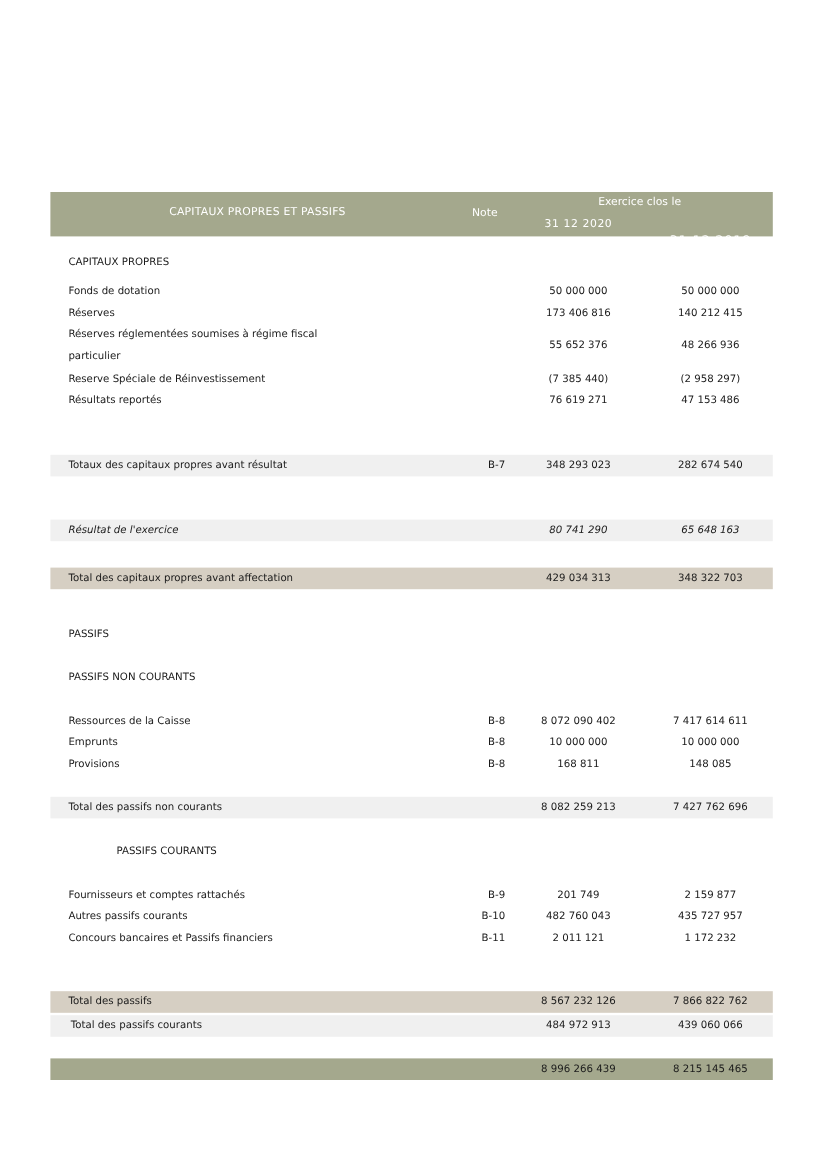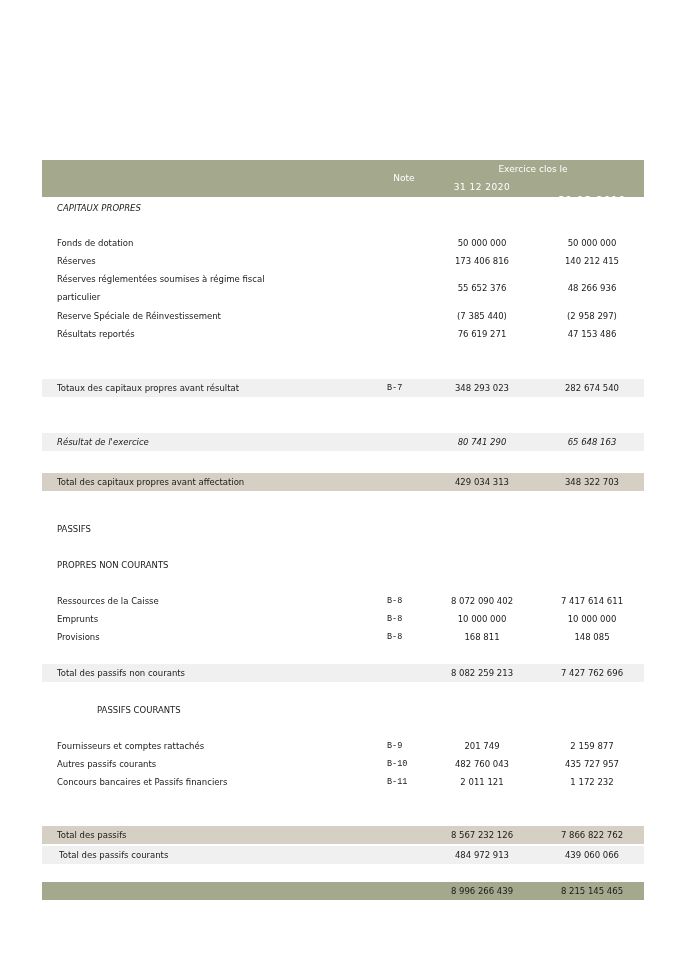--- a/index.html
+++ b/index.html
@@ -7,42 +7,43 @@
          font-family: "DejaVu Sans", sans-serif; color: #1a1a1a; }
   .table { position: absolute; left: 42px; top: 160px; width: 602px; }
   .hdr { position: absolute; left: 0; top: 0; width: 602px; height: 37px; background: #a4a88d; color: #ffffff; }
   .hdr .title { position: absolute; left: 0; width: 345px; top: 12px; text-align: center; font-size: 9px; letter-spacing: 0.2px; }
   .hdr .note { position: absolute; left: 345px; width: 34px; top: 13px; text-align: center; font-size: 9px; }
   .hdr .period { position: absolute; left: 380px; width: 222px; top: 4px; text-align: center; font-size: 9px; }
   .hdr .y1 { position: absolute; left: 396px; width: 88px; top: 22px; text-align: center; font-size: 9px; letter-spacing: 0.5px; }
   .hdr .y2 { position: absolute; left: 506px; width: 88px; top: 22px; text-align: center; font-size: 11px; letter-spacing: 0.5px; margin-top: 12px; }
   .row { position: absolute; left: 0; width: 602px; height: 18px; font-size: 8.5px; }
   .row .lbl { position: absolute; left: 15px; top: 4px; white-space: nowrap; }
-  .row .nt { position: absolute; left: 345px; width: 34px; top: 4px; text-align: left; font-family: Liberation Mono, monospace; }
+  .row .nt { position: absolute; left: 345px; width: 34px; top: 4px; text-align: right; }
   .row .v1 { position: absolute; left: 396px; width: 88px; top: 4px; text-align: center; }
   .row .v2 { position: absolute; left: 506px; width: 88px; top: 4px; text-align: center; }
   .gray { background: #f0f0f0; }
   .tan { background: #d6cfc3; }
   .olive { background: #a4a88d; }
   .section { position: absolute; left: 15px; font-size: 8.5px; font-weight: normal; }
   .grand .lbl { left: 0; width: 345px; text-align: center; }
 </style>
 </head>
 <body>
 
 <div class="table">
 
   <div class="hdr">
+    <span class="title">CAPITAUX PROPRES ET PASSIFS</span>
     <span class="note">Note</span>
     <span class="period">Exercice clos le</span>
     <span class="y1">31 12 2020</span>
     <span class="y2">31 12 2019</span>
   </div>
 
-  <div class="section" style="top:43px;font-style:italic;">CAPITAUX PROPRES</div>
+  <div class="section" style="top:54px;">CAPITAUX PROPRES</div>
 
   <div class="row" style="top:74px;">
     <span class="lbl">Fonds de dotation</span>
     <span class="v1">50 000 000</span>
     <span class="v2">50 000 000</span>
   </div>
   <div class="row" style="top:92px;">
     <span class="lbl">Réserves</span>
     <span class="v1">173 406 816</span>
     <span class="v2">140 212 415</span>
@@ -77,21 +78,21 @@
     <span class="v2">65 648 163</span>
   </div>
 
   <div class="row tan" style="top:313px;">
     <span class="lbl">Total des capitaux propres avant affectation</span>
     <span class="v1">429 034 313</span>
     <span class="v2">348 322 703</span>
   </div>
 
   <div class="section" style="top:364px;">PASSIFS</div>
-  <div class="section" style="top:400px;">PROPRES NON COURANTS</div>
+  <div class="section" style="top:400px;">PASSIFS NON COURANTS</div>
 
   <div class="row" style="top:432px;">
     <span class="lbl">Ressources de la Caisse</span>
     <span class="nt">B-8</span>
     <span class="v1">8 072 090 402</span>
     <span class="v2">7 417 614 611</span>
   </div>
   <div class="row" style="top:450px;">
     <span class="lbl">Emprunts</span>
     <span class="nt">B-8</span>

